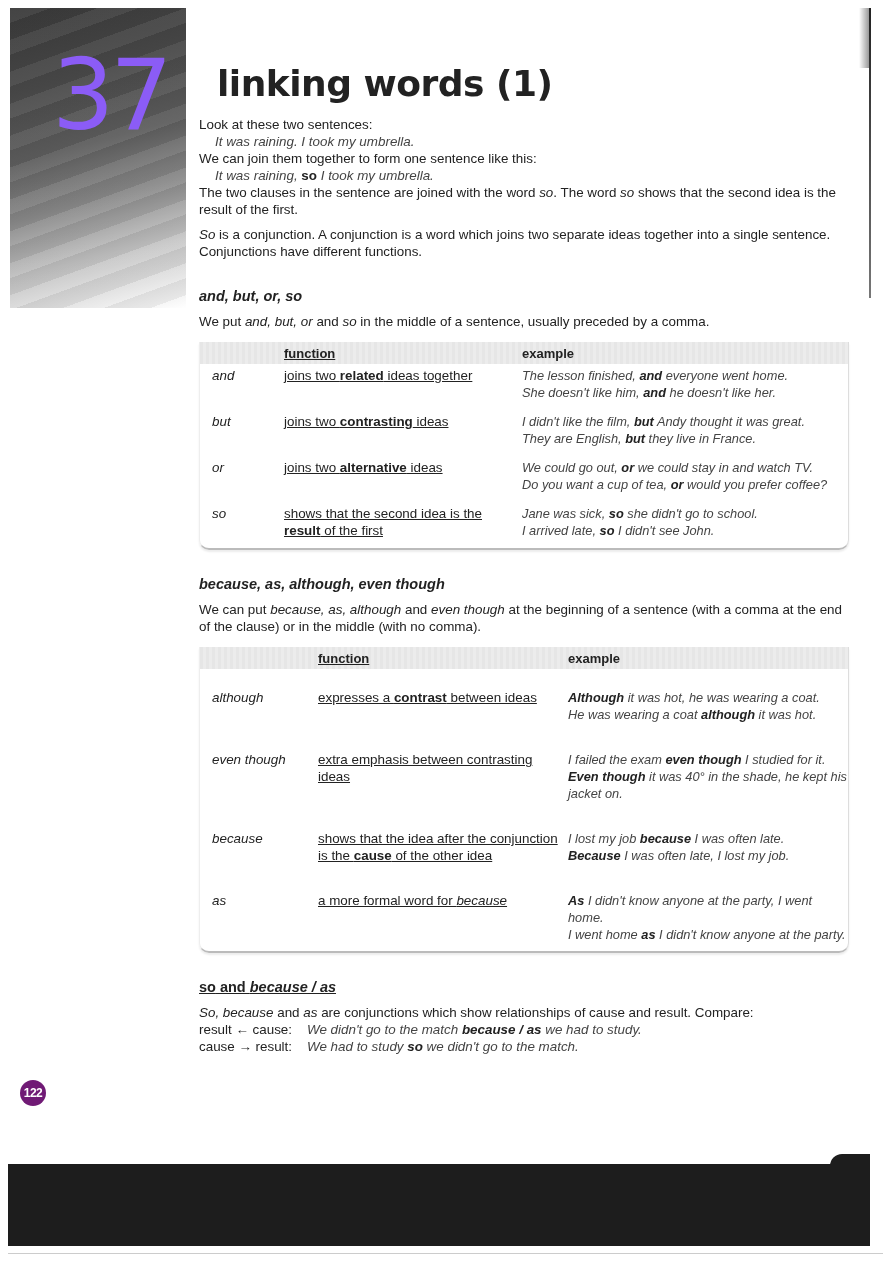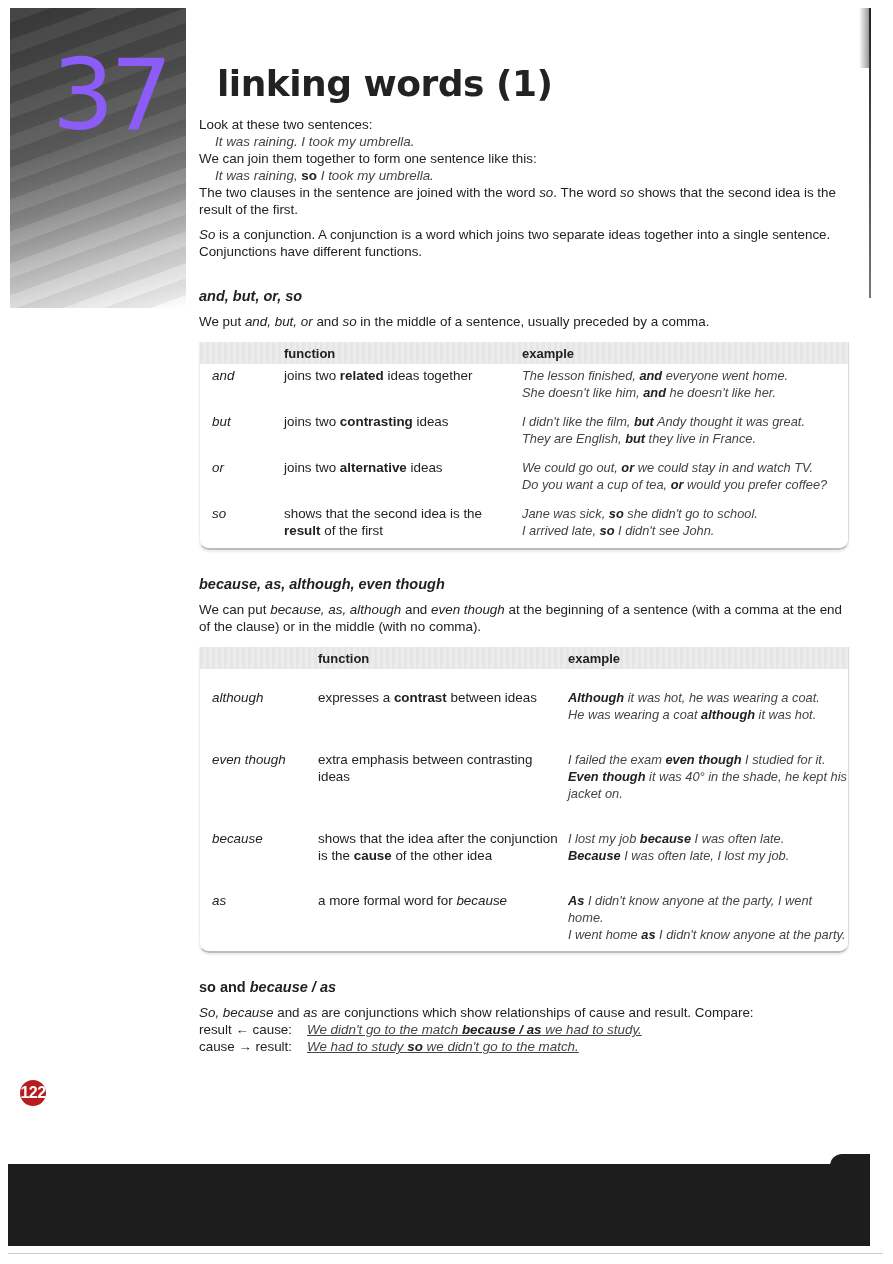--- a/index.html
+++ b/index.html
@@ -32,45 +32,45 @@
   .title {
     position: absolute; left: 200px; top: 46px; margin: 17px;
     font-size: 36px; font-weight: bold; color: #222;
     font-family: "DejaVu Sans", sans-serif; letter-spacing: -0.5px;
   }
   .content { position: absolute; left: 199px; top: 116px; width: 650px; font-size: 13.4px; line-height: 17px; }
   .content p { margin: 0; }
   .indent { padding-left: 16px; font-style: italic; color: #444; }
   .gap { margin-top: 8px !important; }
   .h2 { font-weight: bold; font-style: italic; font-size: 14.5px; margin: 26px 0 8px 0; }
-  .h2b { font-weight: bold; font-size: 14.5px; margin: 10px 0 8px 0; }
+  .h2b { font-weight: bold; font-size: 14.5px; margin: 10px 0 8px 0; text-decoration: underline; }
   .tbl {
     margin-top: 12px; border-radius: 0 0 10px 10px;
     border-bottom: 2px solid #bbb; border-right: 1px solid #ddd; border-left: 1px solid #eee;
     box-shadow: 0 2px 2px rgba(0,0,0,0.08);
   }
   .tbl-head {
     display: flex; height: 22px; align-items: center; font-weight: bold; font-size: 13px;
     background: repeating-linear-gradient(90deg, #e6e6e6 0 3px, #ececec 3px 6px);
   }
   .row { display: flex; padding: 5px 0; }
   .c1 { width: 84px; padding-left: 12px; font-style: italic; box-sizing: border-box; }
-  .c2 { width: 238px; padding-right: 6px; box-sizing: border-box; }
+  .c2 { width: 238px; padding-right: 6px; box-sizing: border-box; text-decoration: underline; }
   .c3 { flex: 1; font-style: italic; color: #444; font-size: 12.8px; }
   .t2 .c1 { width: 118px; }
   .t2 .c2 { width: 250px; }
   .t2 .row { padding: 20px 0 8px 0; }
   .t1 .row { padding: 3px 0 9px 0; }
   .line { display: block; font-style: italic; }
   .cmp { display: flex; }
   .cmp .lbl { width: 108px; }
-  .cmp .ex { font-style: italic; color: #444; text-decoration: underline; }
+  .cmp .ex { font-style: italic; color: #444; }
   .page-num {
     position: absolute; left: 20px; top: 1080px; width: 26px; height: 26px; border-radius: 50%;
-    background: #b91c1c; color: #fff; font-size: 16px; font-weight: bold;
+    background: #701a75; color: #fff; font-size: 12px; font-weight: bold;
     display: flex; align-items: center; justify-content: center; letter-spacing: -0.5px;
   }
   .footer-band {
     position: absolute; left: 8px; top: 1164px; width: 862px; height: 82px;
     background: #1d1d1d;
   }
   .footer-band::before {
     content: ""; position: absolute; right: 0; top: -10px; width: 40px; height: 12px;
     background: #1d1d1d; border-radius: 30px 0 0 0;
   }

